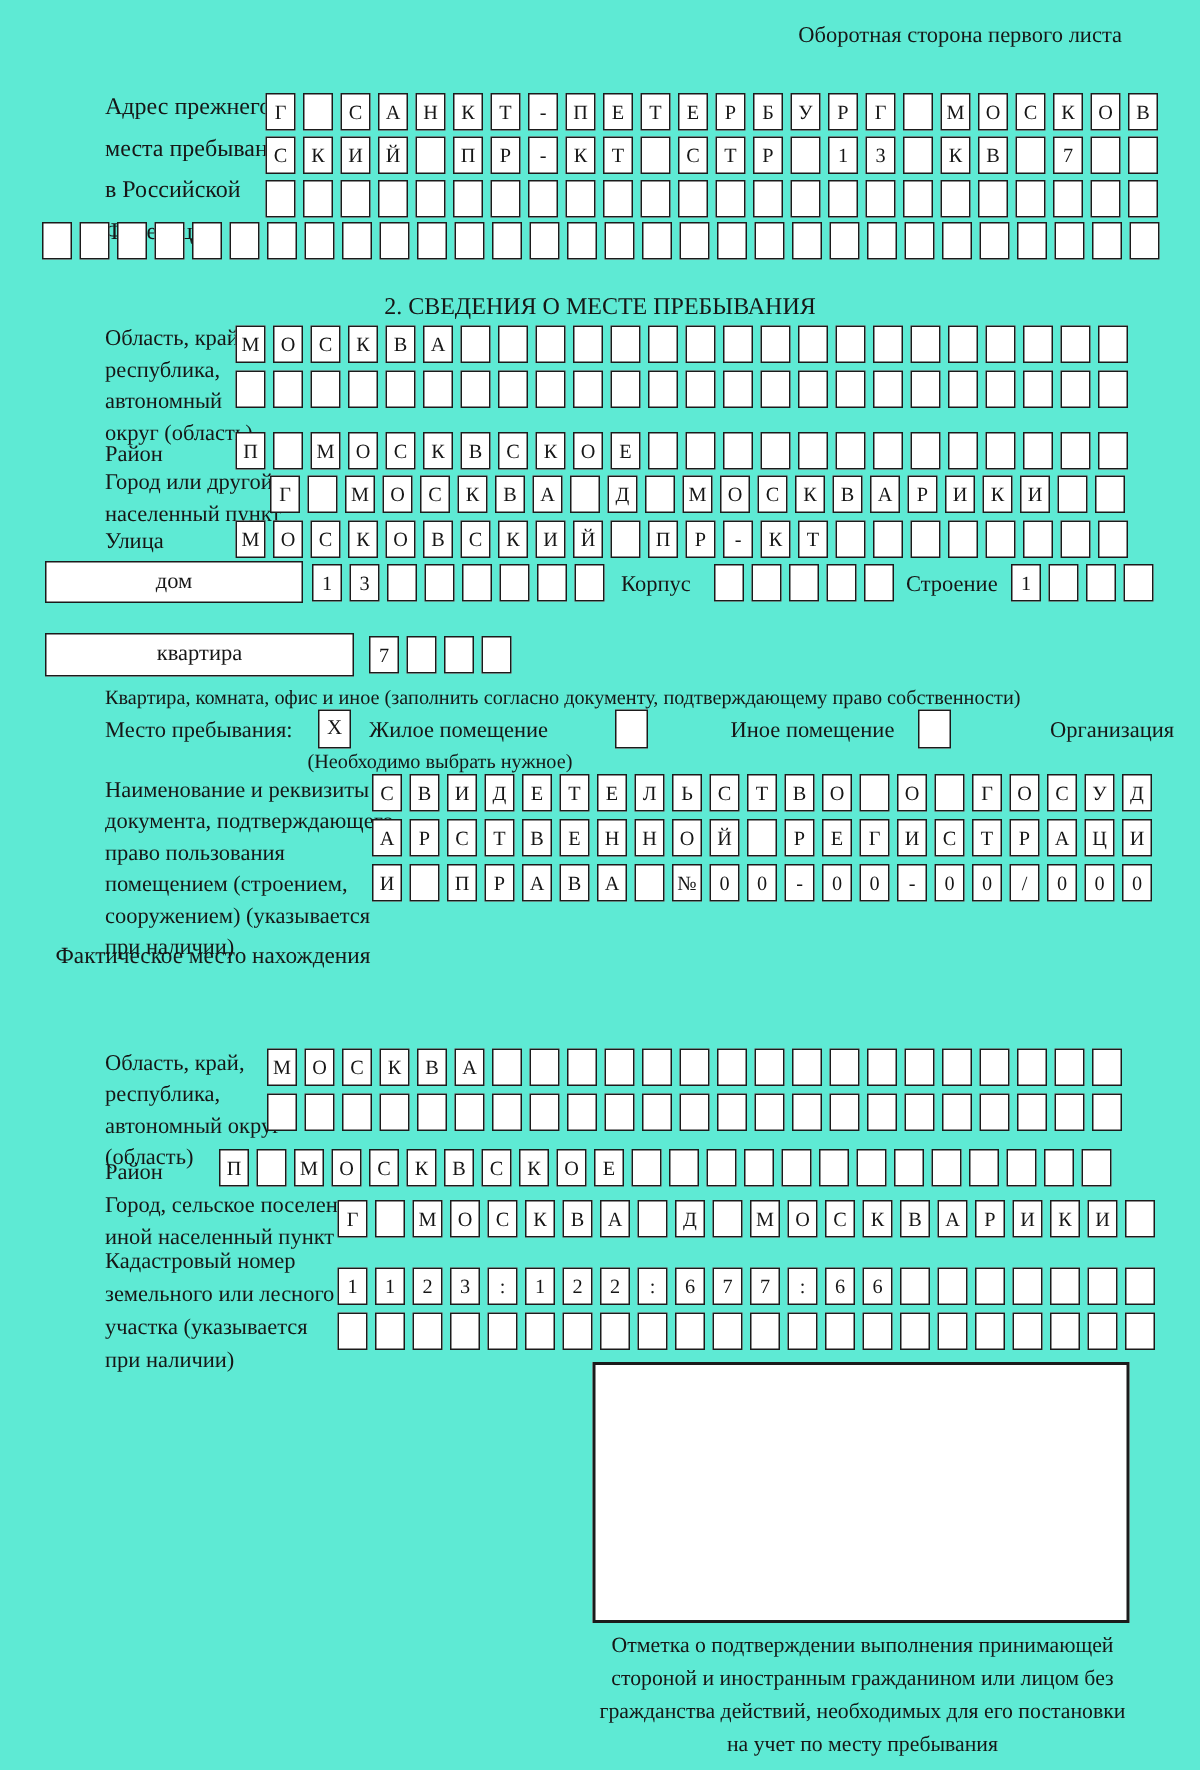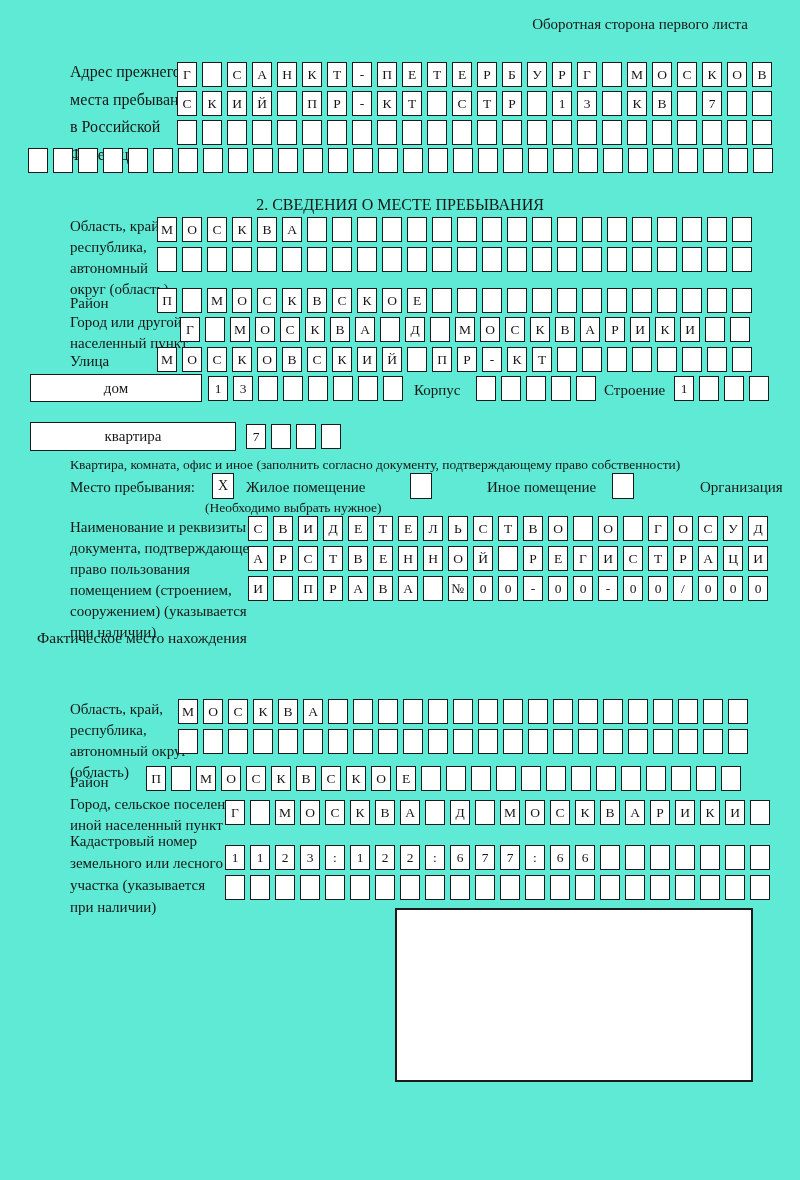--- a/index.html
+++ b/index.html
@@ -627,14 +627,18 @@
       <span class="cell"></span>
       <span class="cell"></span>
       <span class="cell"></span>
       <span class="cell"></span>
       <span class="cell"></span>
       <span class="cell"></span>
       <span class="cell"></span>
     </div>
 
   <div id="stamp-box"></div>
+  <div id="stamp-caption">Отметка о подтверждении выполнения принимающей
+стороной и иностранным гражданином или лицом без
+гражданства действий, необходимых для его постановки
+на учет по месту пребывания</div>
 
 </div>
 
 </body></html>

